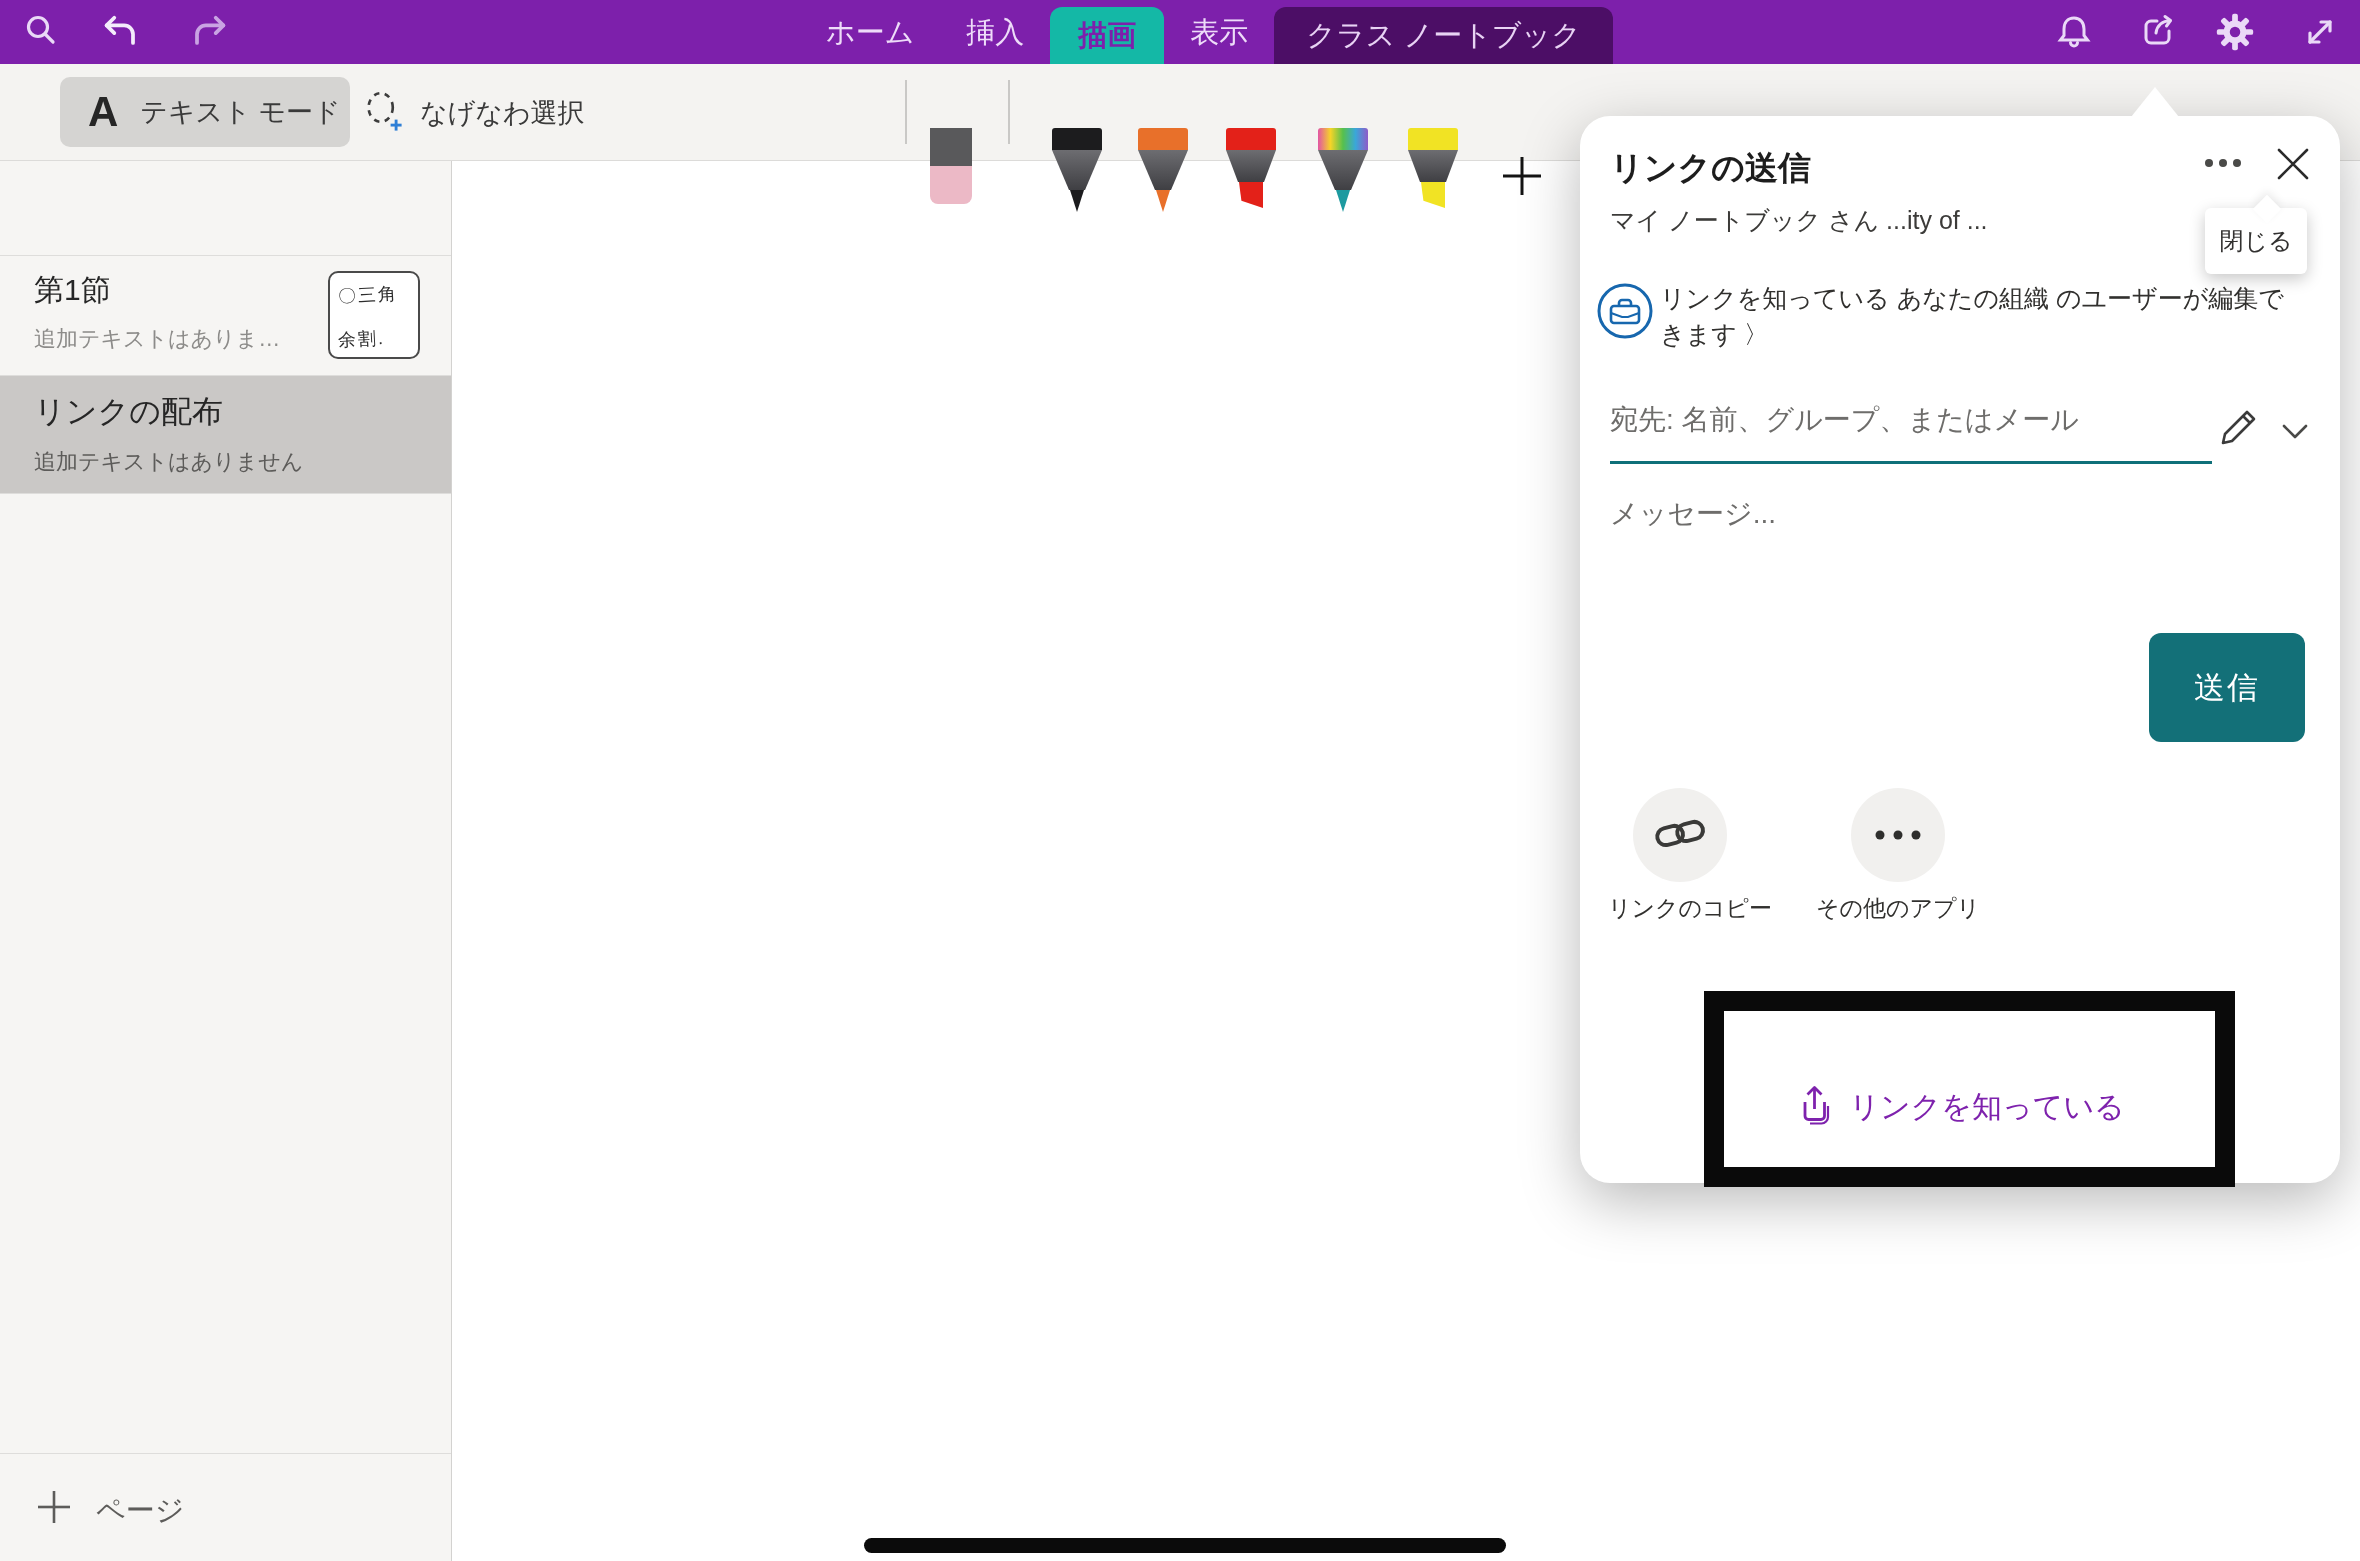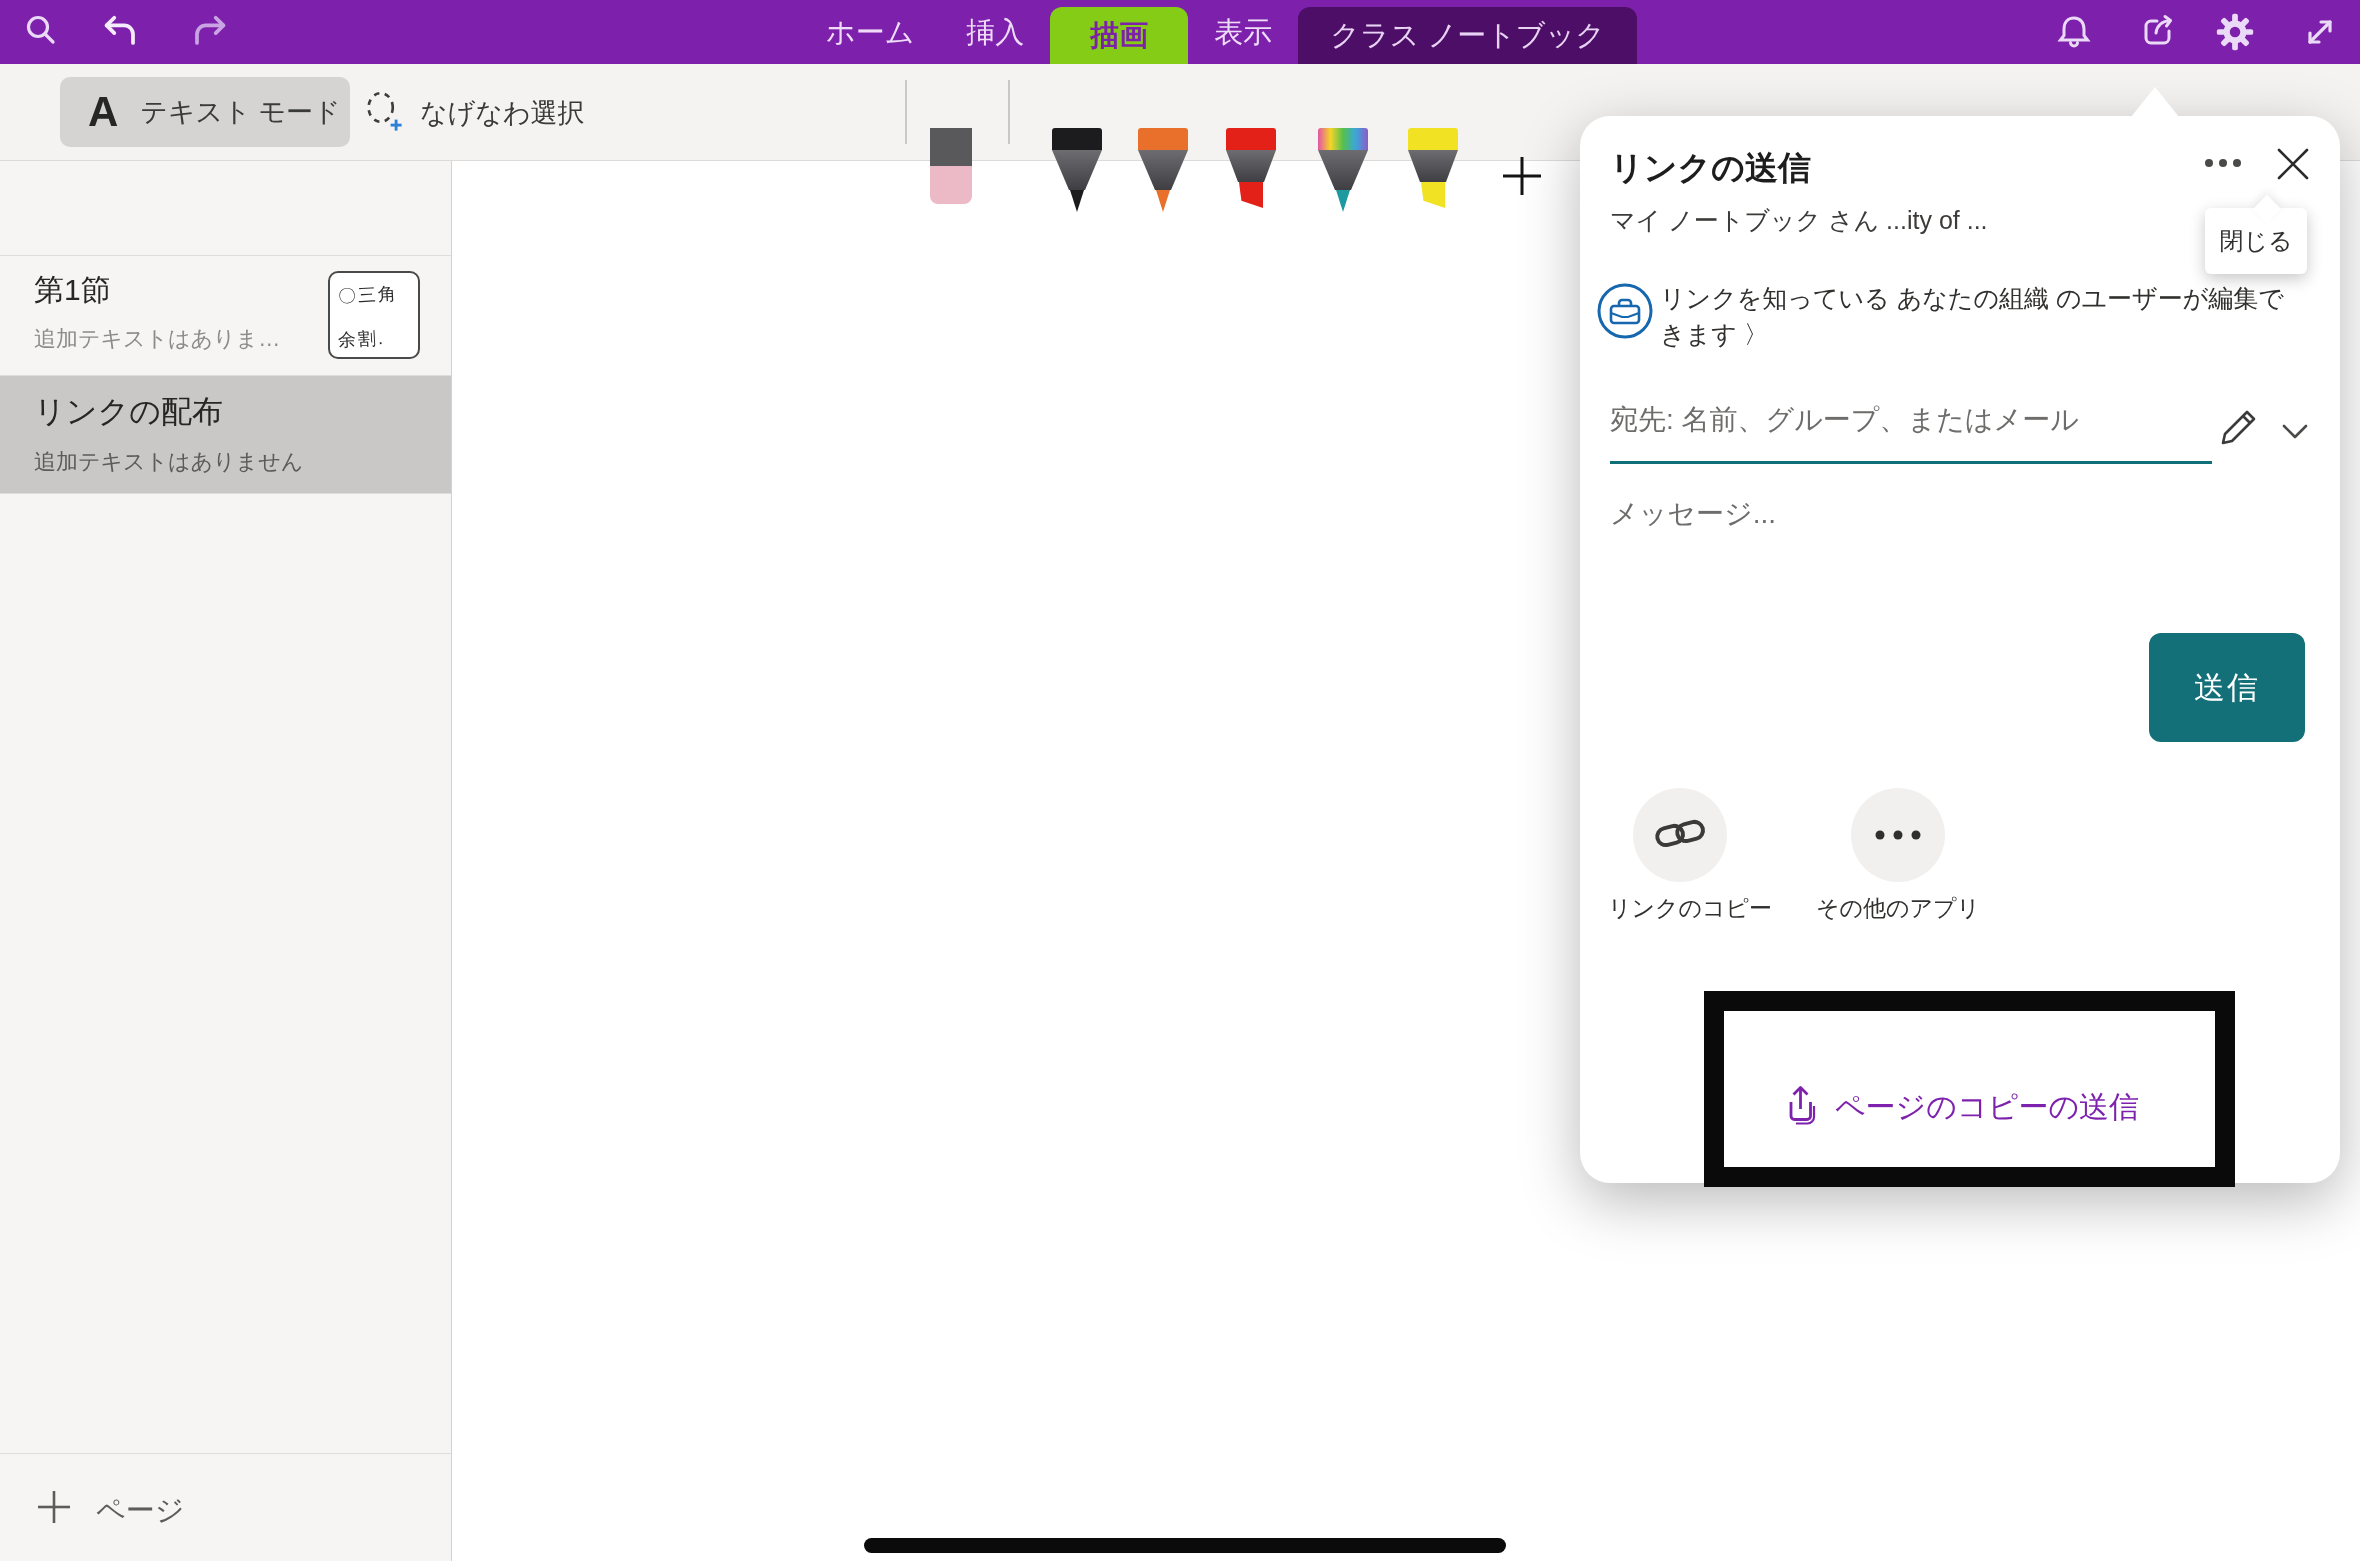--- a/index.html
+++ b/index.html
@@ -5,21 +5,21 @@
   * { margin:0; padding:0; box-sizing:border-box; }
   html,body { width:2360px; height:1561px; overflow:hidden; background:#fff;
     font-family:"Liberation Sans","DejaVu Sans",sans-serif; }
   #app { position:relative; width:2360px; height:1561px; background:#fff; overflow:hidden; }
 
   
   .topbar { position:absolute; left:0; top:0; width:2360px; height:64px; background:#7d20ab; z-index:20; }
   .topbar-icon { position:absolute; top:10px; width:44px; height:44px; display:flex; align-items:center; justify-content:center; }
   .tabs { position:absolute; left:800px; bottom:0; height:64px; display:flex; align-items:flex-end; }
   .tab { height:64px; line-height:64px; padding:0 26px; font-size:29px; color:#eedcf9; white-space:nowrap; }
-  .tab.selected { height:57px; line-height:57px; padding:0 40px; background:#84cc16; color:#7d20ab; font-weight:bold; border-radius:12px 12px 0 0; }
+  .tab.selected { height:57px; line-height:57px; padding:0 28px; background:#14b8a6; color:#7d20ab; font-weight:bold; border-radius:12px 12px 0 0; }
   .tab.dark { height:57px; line-height:57px; padding:0 32px; background:#4c0e66; color:#e8d3f4; border-radius:12px 12px 0 0; }
 
   
   .ribbon { position:absolute; left:0; top:64px; width:2360px; height:97px; background:#f4f3f1; border-bottom:1px solid #dcdbd9; z-index:10; }
   .textmode-btn { position:absolute; left:60px; top:13px; width:290px; height:70px; background:#d5d4d2; border-radius:10px; display:flex; align-items:center; gap:22px; padding-left:28px; }
   .textmode-a { font-size:42px; font-weight:bold; color:#262626; line-height:1; }
   .ribbon-label { font-size:27px; color:#3a3a3a; white-space:nowrap; }
   .ribbon-group { position:absolute; top:0; height:97px; display:flex; align-items:center; gap:14px; }
   .vdivider { position:absolute; top:80px; width:2px; height:64px; background:#c9c8c6; }
 
@@ -316,21 +316,21 @@
     </div>
     <div class="action-label" style="left:208px">その他のアプリ</div>
 
     <div class="footer-link">
       <svg width="40" height="46" viewBox="0 0 40 46">
           <path d="M10 18 v14 a3.5 3.5 0 0 0 3.5 3.5 H26 a3.5 3.5 0 0 0 3.5 -3.5 V18" fill="none" stroke="#7e22ad" stroke-width="2.8"></path>
           <path d="M19.5 25 V4" stroke="#7e22ad" stroke-width="2.8"></path>
           <path d="M12.5 10.5 L19.5 3.5 L26.5 10.5" fill="none" stroke="#7e22ad" stroke-width="2.8" stroke-linejoin="round"></path>
           <path d="M33 22 v11 a6.5 6.5 0 0 1 -6.5 6.5 H15" fill="none" stroke="#7e22ad" stroke-width="2.2"></path>
         </svg>
-      <span class="footer-link-text">ページのコピーの送信</span>
+      <span class="footer-link-text">リンクを知っている</span>
     </div>
   </div>
 
   <div class="annotation"></div>
 
   <div class="home-indicator"></div>
 
 </div>
 
 </body></html>

